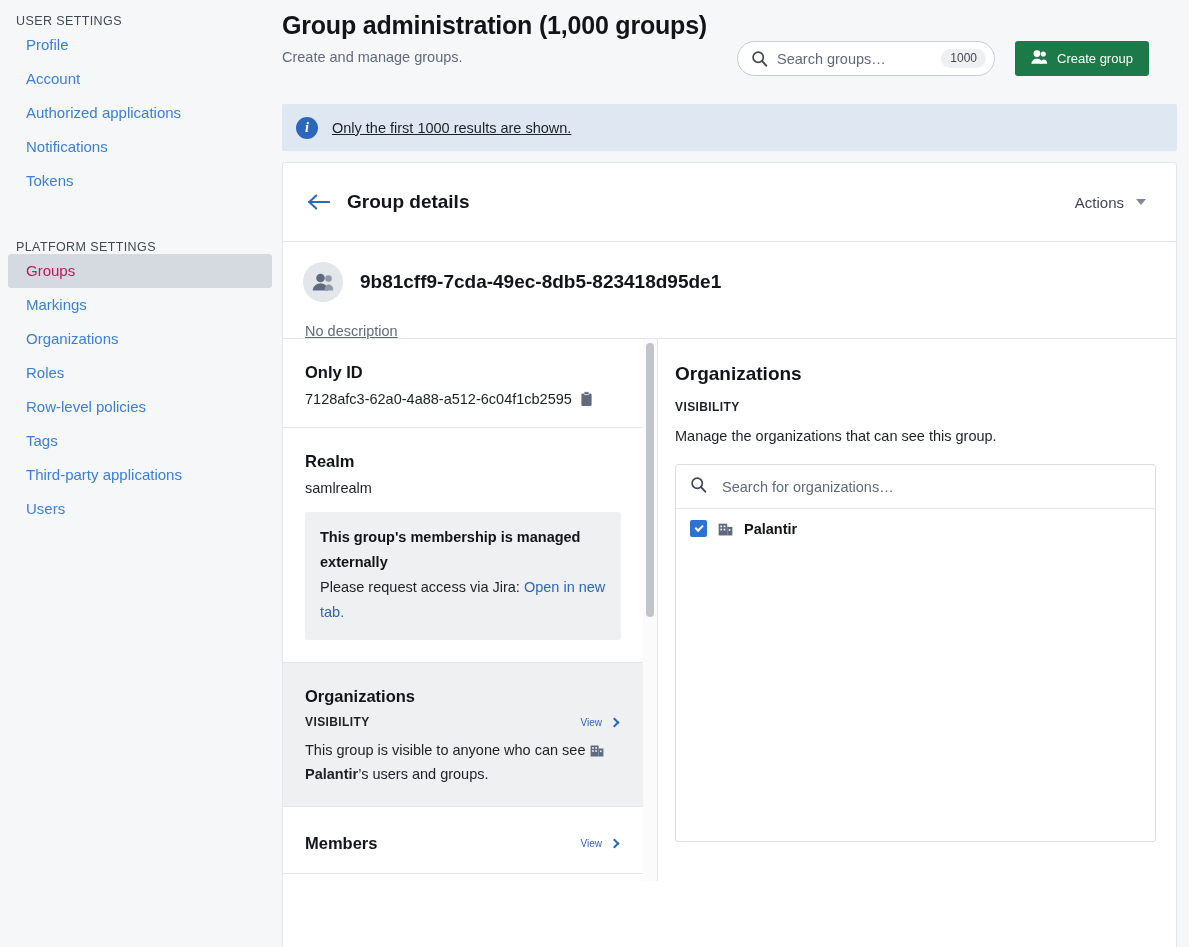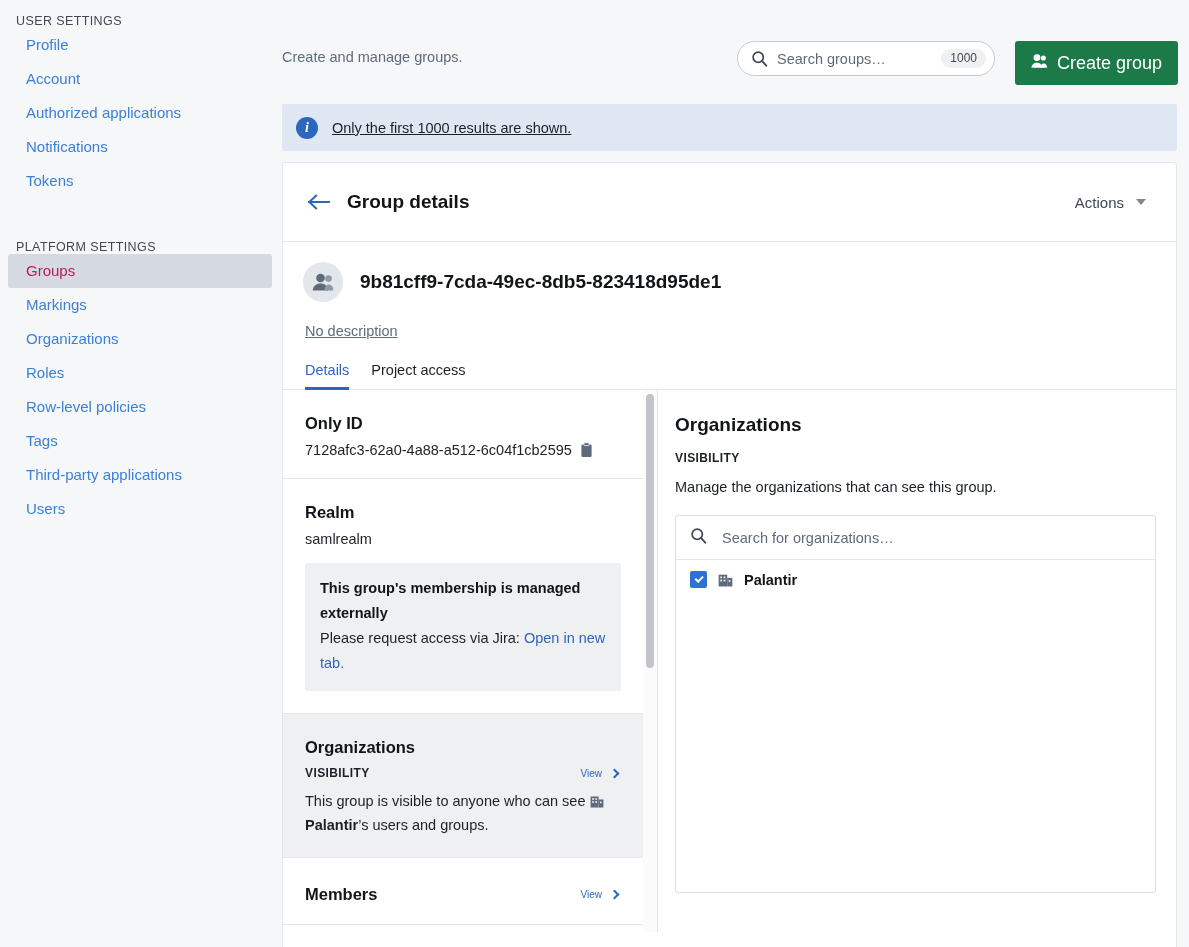--- a/index.html
+++ b/index.html
@@ -58,22 +58,22 @@
     min-width: 10px; padding: 0;
   }
   .search-box input::placeholder { color: #5f6b7c; }
   .count-pill {
     flex: 0 0 auto; background: #eef0f2; color: #404854;
     font-size: 12px; border-radius: 11px; padding: 3px 9px; line-height: 13px;
   }
 
   .create-btn {
     position: absolute; left: 735px; top: 41px;
-    height: 44px; padding: 0 16px; border: none; border-radius: 3px;
-    background: #1c7a49; color: #fff; font-size: 18px;
+    height: 35px; padding: 0 16px; border: none; border-radius: 3px;
+    background: #1c7a49; color: #fff; font-size: 13px;
     font-family: "Liberation Sans", sans-serif;
     display: flex; align-items: center; gap: 9px; cursor: pointer;
   }
 
   .info-banner {
     position: absolute; left: 2px; top: 104px; width: 895px; height: 47px;
     background: #dfe7f2; border-radius: 2px;
     display: flex; align-items: center; padding-left: 14px; gap: 14px;
   }
   .info-dot {
@@ -217,20 +217,21 @@
     <div class="side-item">Organizations</div>
     <div class="side-item">Roles</div>
     <div class="side-item">Row-level policies</div>
     <div class="side-item">Tags</div>
     <div class="side-item">Third-party applications</div>
     <div class="side-item">Users</div>
   </nav>
 
   <div class="main">
 
+    <div class="page-title">Group administration (1,000 groups)</div>
     <div class="page-subtitle">Create and manage groups.</div>
 
     <div class="search-box">
       <span class="mag">
         <svg width="17" height="17" viewBox="0 0 20 20">
             <circle cx="8.5" cy="8.5" r="6" fill="none" stroke="#404854" stroke-width="2"></circle>
             <line x1="13" y1="13" x2="18" y2="18.5" stroke="#404854" stroke-width="2.2" stroke-linecap="round"></line>
           </svg>
       </span>
       <input type="text" placeholder="Search groups…" style="">
@@ -277,24 +278,20 @@
             <path d="M1.8 18.5c0-4.3 3.4-7 7.7-7s7.7 2.7 7.7 7z" fill="#5f6b7c"></path>
             <circle cx="17.5" cy="6.5" r="3.3" fill="#8f99a8"></circle>
             <path d="M13.5 18.5c0-3.6 1.8-6 4.2-6 2.9 0 4.6 2.4 4.6 6z" fill="#8f99a8"></path>
           </svg>
         </span>
         <span class="gname">9b81cff9-7cda-49ec-8db5-823418d95de1</span>
       </div>
 
       <div class="no-desc">No description</div>
 
-      <div class="tabs">
-        <div class="tab active">Details</div>
-        <div class="tab">Project access</div>
-      </div>
       <div class="tabs-rule"></div>
 
       <div class="split">
 
         <div class="detail-col">
           <div class="detail-inner">
 
             <div class="dsec">
               <h4>Only ID</h4>
               <div class="dval">

